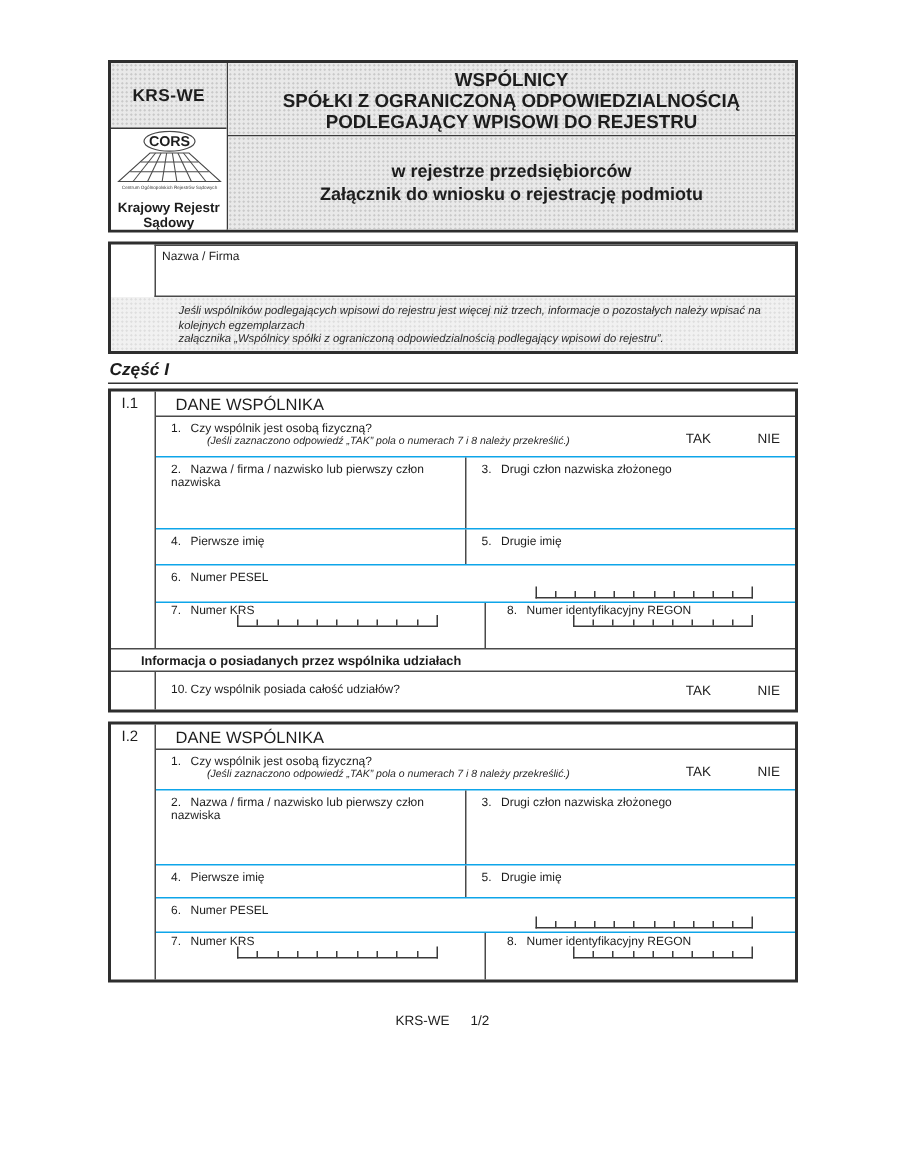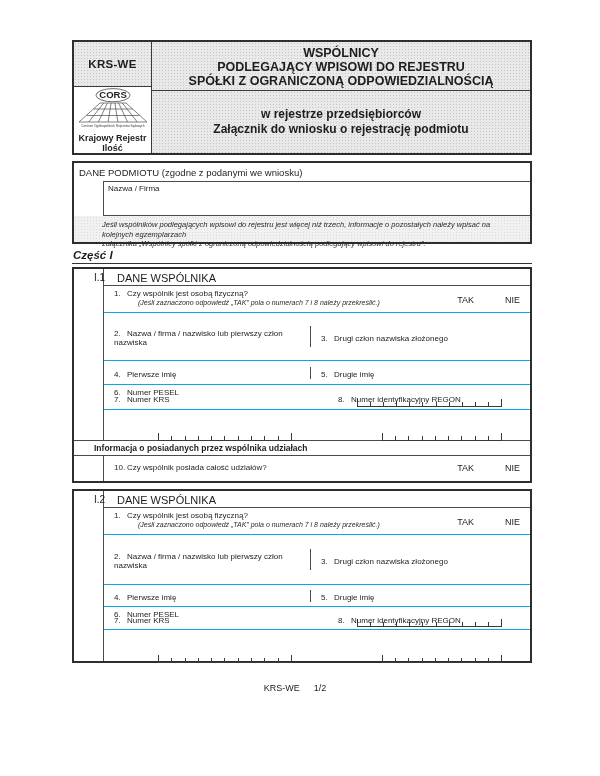--- a/index.html
+++ b/index.html
@@ -31,42 +31,42 @@
   .logo-cell { flex:1; background:#fff; text-align:center; padding-top:1px; }
   .logo-name { font-weight:bold; font-size:9px; line-height:10px; }
   .hdr-right { flex:1; display:flex; flex-direction:column; }
   .title-cell { height:49px; border-bottom:1px solid #3a3a3a; text-align:center; padding-top:4px; font-weight:bold; font-size:12.5px; line-height:14px; }
   .subtitle-cell { flex:1; text-align:center; font-weight:bold; font-size:12px; line-height:15px; display:flex; flex-direction:column; justify-content:center; }
 
   
   .entity { border:2px solid #2e2e2e; margin-top:6px; }
   .entity-title { font-size:9.5px; padding:4px 0 3px 5px; }
   .entity-name { margin-left:29px; height:35px; border:1px solid #4a4a4a; border-right:none; font-size:8px; padding:2px 0 0 4px; }
-  .entity-note { height:26px; padding:4px 8px 0 28px; font-size:7.5px; font-style:italic; line-height:9.5px; color:#2a2a2a; }
+  .entity-note { height:36px; padding:4px 8px 0 45px; font-size:7.5px; font-style:italic; line-height:9.5px; color:#2a2a2a; }
 
   
   .part { margin-top:5px; font-weight:bold; font-style:italic; font-size:11.5px; padding:0 0 2px 1px; border-bottom:1.5px solid #333; }
 
   
   .section { border:2px solid #2e2e2e; margin-top:3px; }
   .section.second { margin-top:6px; }
   .band { display:flex; }
-  .spine { width:30px; border-right:1px solid #4a4a4a; font-size:10px; padding:3px 0 0 20px; }
+  .spine { width:30px; border-right:1px solid #4a4a4a; font-size:10px; padding:3px 0 0 7px; }
   .fields { flex:1; }
   .sec-title { height:17px; border-bottom:1px solid #4a4a4a; font-size:11px; padding:3px 0 0 13px; }
   .row { position:relative; border-bottom:1px solid #0ea5e9; }
   .fields .row:last-child { border-bottom:none; }
   .fl { font-size:8px; padding:3px 0 0 10px; }
   .num { display:inline-block; min-width:13px; }
   .subnote { font-size:7px; font-style:italic; padding-left:34px; margin-top:1px; color:#2a2a2a; }
   .opt { position:absolute; top:9px; font-size:9px; }
   .opt.tak { right:56px; }
   .opt.nie { right:10px; }
   .row10 .opt { top:7px; }
-  .two-col { display:flex;align-items:center; }
+  .two-col { display:flex; }
   .col-a { width:207px; border-right:1px solid #4a4a4a; position:relative; }
   .col-a.w78 { width:220px; }
   .col-b { flex:1; position:relative; }
   .lbl-bottom { position:absolute; bottom:21px; left:0; font-size:8px; padding-left:10px; }
   .col-b .lbl-bottom { padding-left:14px; }
   .shares { border-top:1px solid #4a4a4a; border-bottom:1px solid #4a4a4a; font-weight:bold; font-size:8.5px; padding:2px 16px 2px 20px; }
 
   
   .comb { position:absolute; display:flex; align-items:flex-end; height:8px;
           border-left:1.5px solid #3a3a3a; border-right:1.5px solid #3a3a3a; border-bottom:1px solid #3a3a3a; }
@@ -99,38 +99,37 @@
             <line x1="25.7" y1="15" x2="10.7" y2="34"></line>
             <line x1="29.4" y1="15" x2="20.4" y2="34"></line>
             <line x1="33.1" y1="15" x2="30.1" y2="34"></line>
             <line x1="36.9" y1="15" x2="39.9" y2="34"></line>
             <line x1="40.6" y1="15" x2="49.6" y2="34"></line>
             <line x1="44.3" y1="15" x2="59.3" y2="34"></line>
           </g>
           <text x="35" y="39.2" text-anchor="middle" font-size="3.1" fill="#3a3a3a">Centrum Ogólnopolskich Rejestrów Sądowych</text>
         </svg>
         <div class="logo-name">Krajowy Rejestr</div>
-        <div class="logo-name">Ilość</div>
+        <div class="logo-name">Sądowy</div>
       </div>
     </div>
     <div class="hdr-right">
       <div class="title-cell gz">
         <div>WSPÓLNICY</div>
+        <div>SPÓŁKI Z OGRANICZONĄ ODPOWIEDZIALNOŚCIĄ</div>
         <div>PODLEGAJĄCY WPISOWI DO REJESTRU</div>
-        <div>SPÓŁKI Z OGRANICZONĄ ODPOWIEDZIALNOŚCIĄ</div>
       </div>
       <div class="subtitle-cell gz">
         <div>w rejestrze przedsiębiorców</div>
         <div>Załącznik do wniosku o rejestrację podmiotu</div>
       </div>
     </div>
   </div>
 
   <div class="entity">
-    <div class="entity-title">DANE PODMIOTU (zgodne z podanymi we wniosku)</div>
     <div class="entity-name">
       <span>Nazwa / Firma</span>
     </div>
     <div class="entity-note gz-light">
       <div>Jeśli wspólników podlegających wpisowi do rejestru jest więcej niż trzech, informacje o pozostałych należy wpisać na kolejnych egzemplarzach</div>
       <div>załącznika „Wspólnicy spółki z ograniczoną odpowiedzialnością podlegający wpisowi do rejestru”.</div>
     </div>
   </div>
 
   <div class="part">Część I</div>

